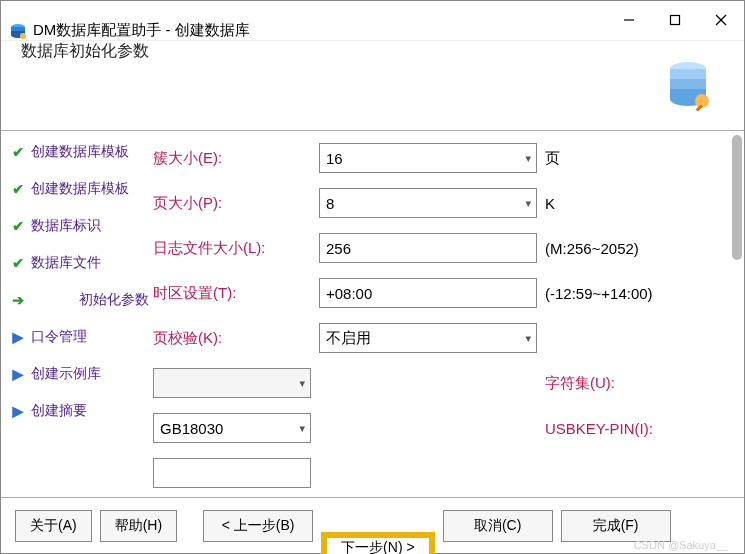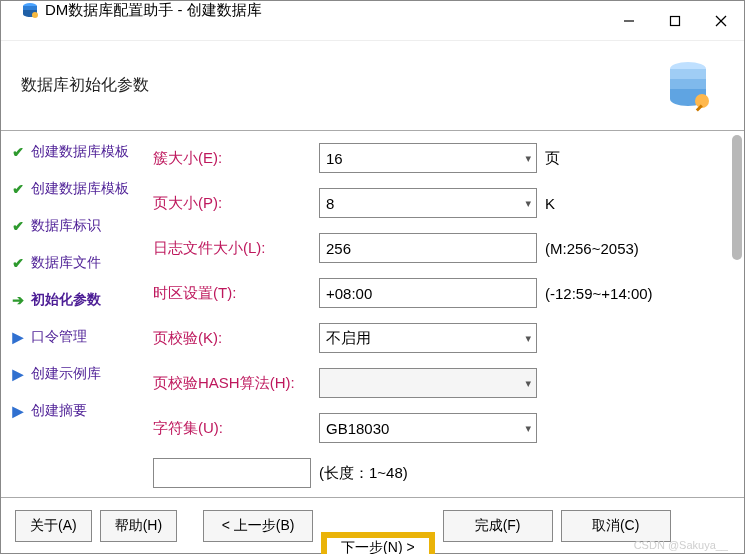--- a/index.html
+++ b/index.html
@@ -3,44 +3,44 @@
 <meta charset="utf-8">
 <style>
   * { box-sizing: border-box; margin: 0; padding: 0; font-family: "Microsoft YaHei", "Segoe UI", sans-serif; }
   body { background: #f0f0f0; display: flex; justify-content: center; align-items: flex-start; }
   .window {
     width: 745px; height: 554px; background: #fff; border: 1px solid #888;
     display: flex; flex-direction: column; position: relative;
   }
   
   .titlebar {
-    height: 40px; display: flex; align-items: flex-start; padding-left: 20px;
+    height: 40px; display: flex; align-items: flex-end; padding-left: 8px;
     border-bottom: 1px solid #eee;
   }
   .titlebar-icon { width: 18px; height: 18px; margin-right: 6px; display:flex; align-items:center; justify-content:center; }
   .titlebar-title { font-size: 15px; color: #000; flex: 1; }
   .winbtn { width: 46px; height: 40px; display:flex; align-items:center; justify-content:center; font-size:14px; color:#000; }
 
   
   .header {
-    height: 90px; display:flex; align-items:center; padding: 0 20px;
+    height: 90px; display:flex; align-items:flex-start; padding: 0 20px;
     border-bottom: 1px solid #aaa; position: relative;
   }
   .header-title { font-size: 16px; color:#222; }
   .header-icon { position:absolute; right: 30px; top: 14px; width:60px; height:60px; }
 
   
   .content { flex: 1; display: flex; overflow: hidden; }
   .sidebar {
     width: 148px; padding: 12px 0 12px 10px; font-size:14px;
     display:flex; flex-direction:column; gap: 19px;
   }
   .step { display:flex; align-items:center; gap:6px; white-space: nowrap; overflow:hidden; }
   .step-label { color:#4c1d95; }
-  .step.current .step-label { font-weight: bold; }
+  .step.current .step-label { font-weight: normal; margin-left: 48px; }
   .step.done .bullet { color:#2e9a2e; font-weight:bold; }
   .step.current .bullet { color:#2e9a2e; font-weight:bold; }
   .step.pend .bullet { color:#3070d0; font-weight:bold; }
   .bullet { width:14px; display:inline-flex; justify-content:center; font-size:14px; }
 
   .form-area {
     flex:1; padding: 12px 10px 12px 4px; overflow-y: hidden;
     border-left: 0;
     position: relative;
   }
@@ -179,59 +179,58 @@
 
         <span class="fld-label">页大小(P):</span>
         <div class="sel-wrap">
           <input class="sel" readonly="" value="8" style="">
           <span class="sel-caret">▾</span>
         </div>
         <span class="fld-unit">K</span>
 
         <span class="fld-label">日志文件大小(L):</span>
         <input class="inp" value="256" style="">
-        <span class="fld-unit">(M:256~2053)</span>
+        <span class="fld-unit">(M:256~2052)</span>
 
         <span class="fld-label">时区设置(T):</span>
         <input class="inp" value="+08:00" style="">
         <span class="fld-unit">(-12:59~+14:00)</span>
 
         <span class="fld-label">页校验(K):</span>
         <div class="sel-wrap">
           <input class="sel" readonly="" value="不启用" style="">
           <span class="sel-caret">▾</span>
         </div>
         <span></span>
 
-        <span class="fld-label">页校验HASH算法(H):</span>
         <div class="sel-wrap">
           <input class="sel disabled" readonly="" value="" style="">
           <span class="sel-caret">▾</span>
         </div>
         <span></span>
 
         <span class="fld-label">字符集(U):</span>
         <div class="sel-wrap">
           <input class="sel" readonly="" value="GB18030" style="">
           <span class="sel-caret">▾</span>
         </div>
         <span></span>
 
+        <span class="fld-label">USBKEY-PIN(I):</span>
         <input class="inp" value="" style="">
-        <span class="fld-unit">(长度：1~48)</span>
 
       </div>
       <div class="vscroll"></div>
     </div>
   </div>
 
   <div class="footer">
     <button class="btn">关于(A)</button>
     <button class="btn">帮助(H)</button>
     <span class="spacer"></span>
     <button class="btn wide">&lt; 上一步(B)</button>
     <button class="btn wide primary">下一步(N) &gt;</button>
+    <button class="btn wide">取消(C)</button>
     <button class="btn wide">完成(F)</button>
-    <button class="btn wide">取消(C)</button>
   </div>
 
   <div class="watermark">CSDN @Sakuya__</div>
 </div>
 
 </body></html>

